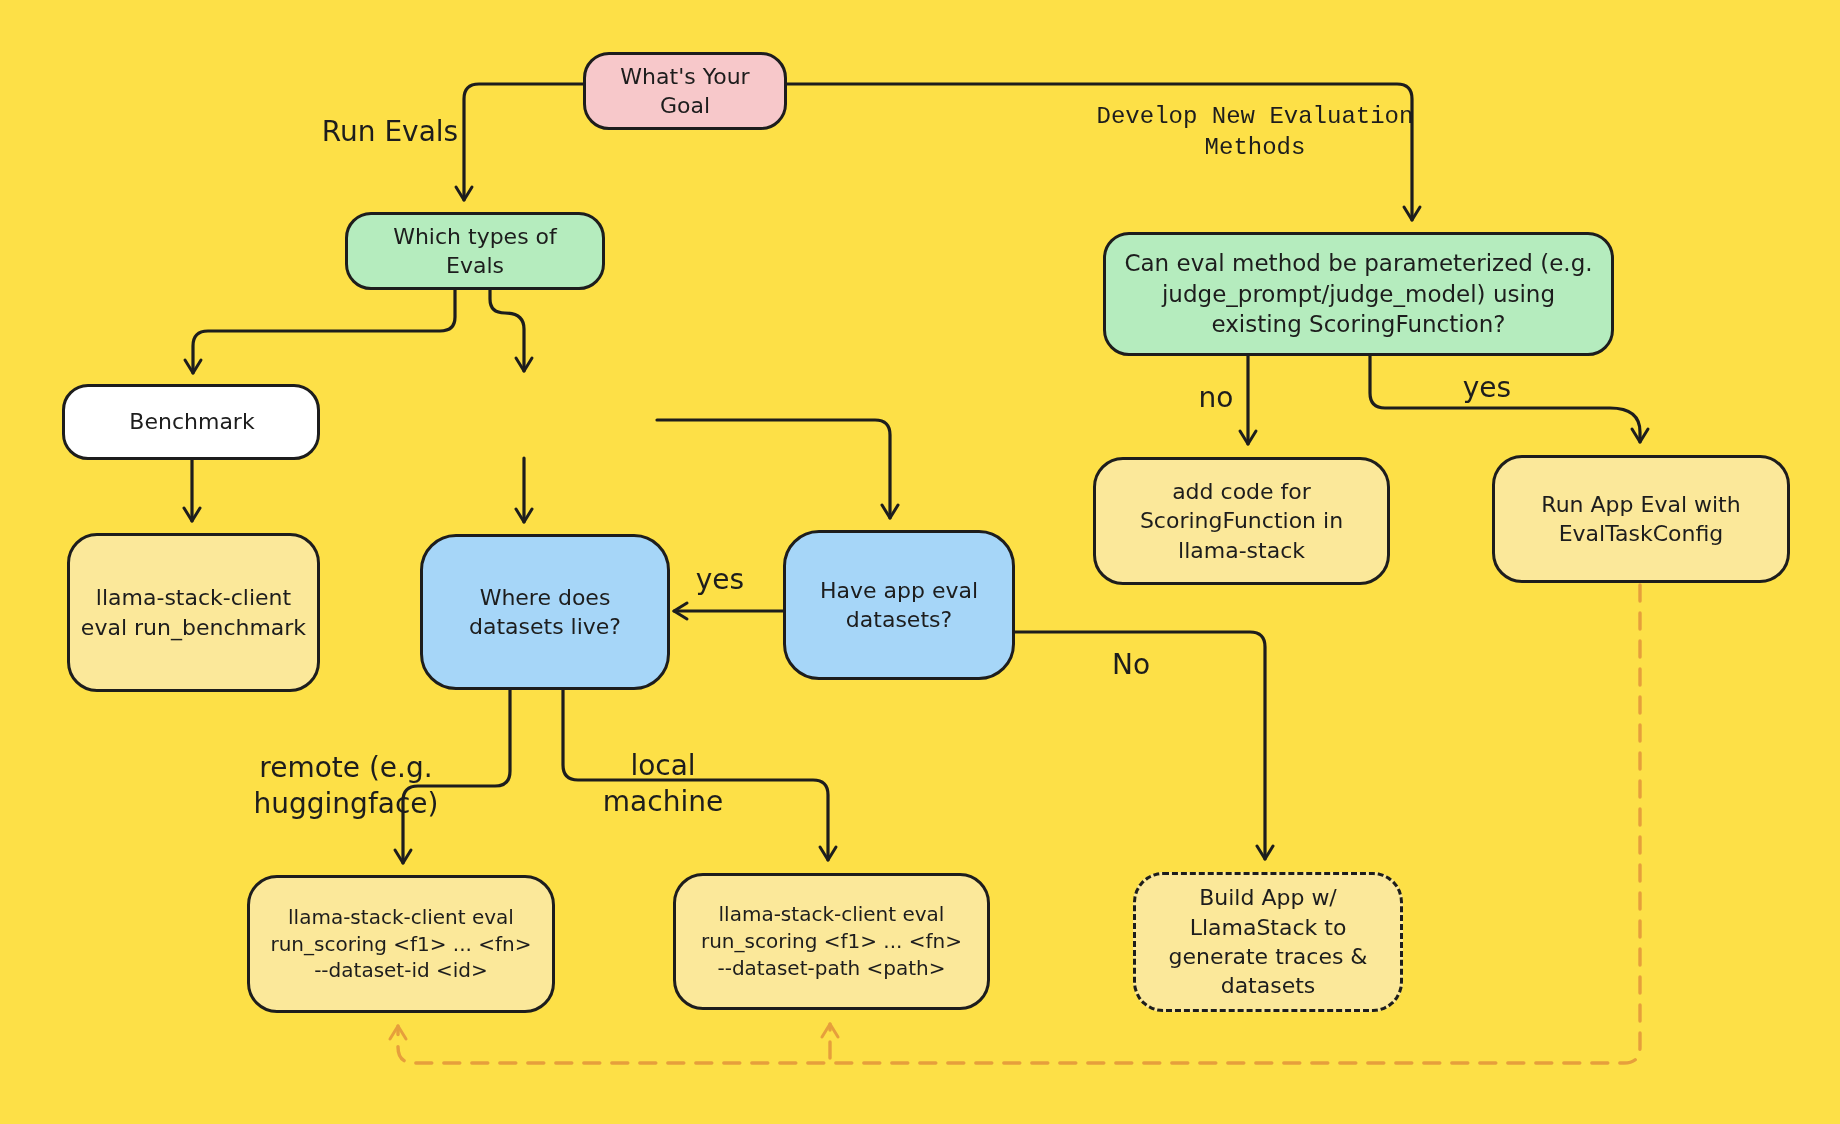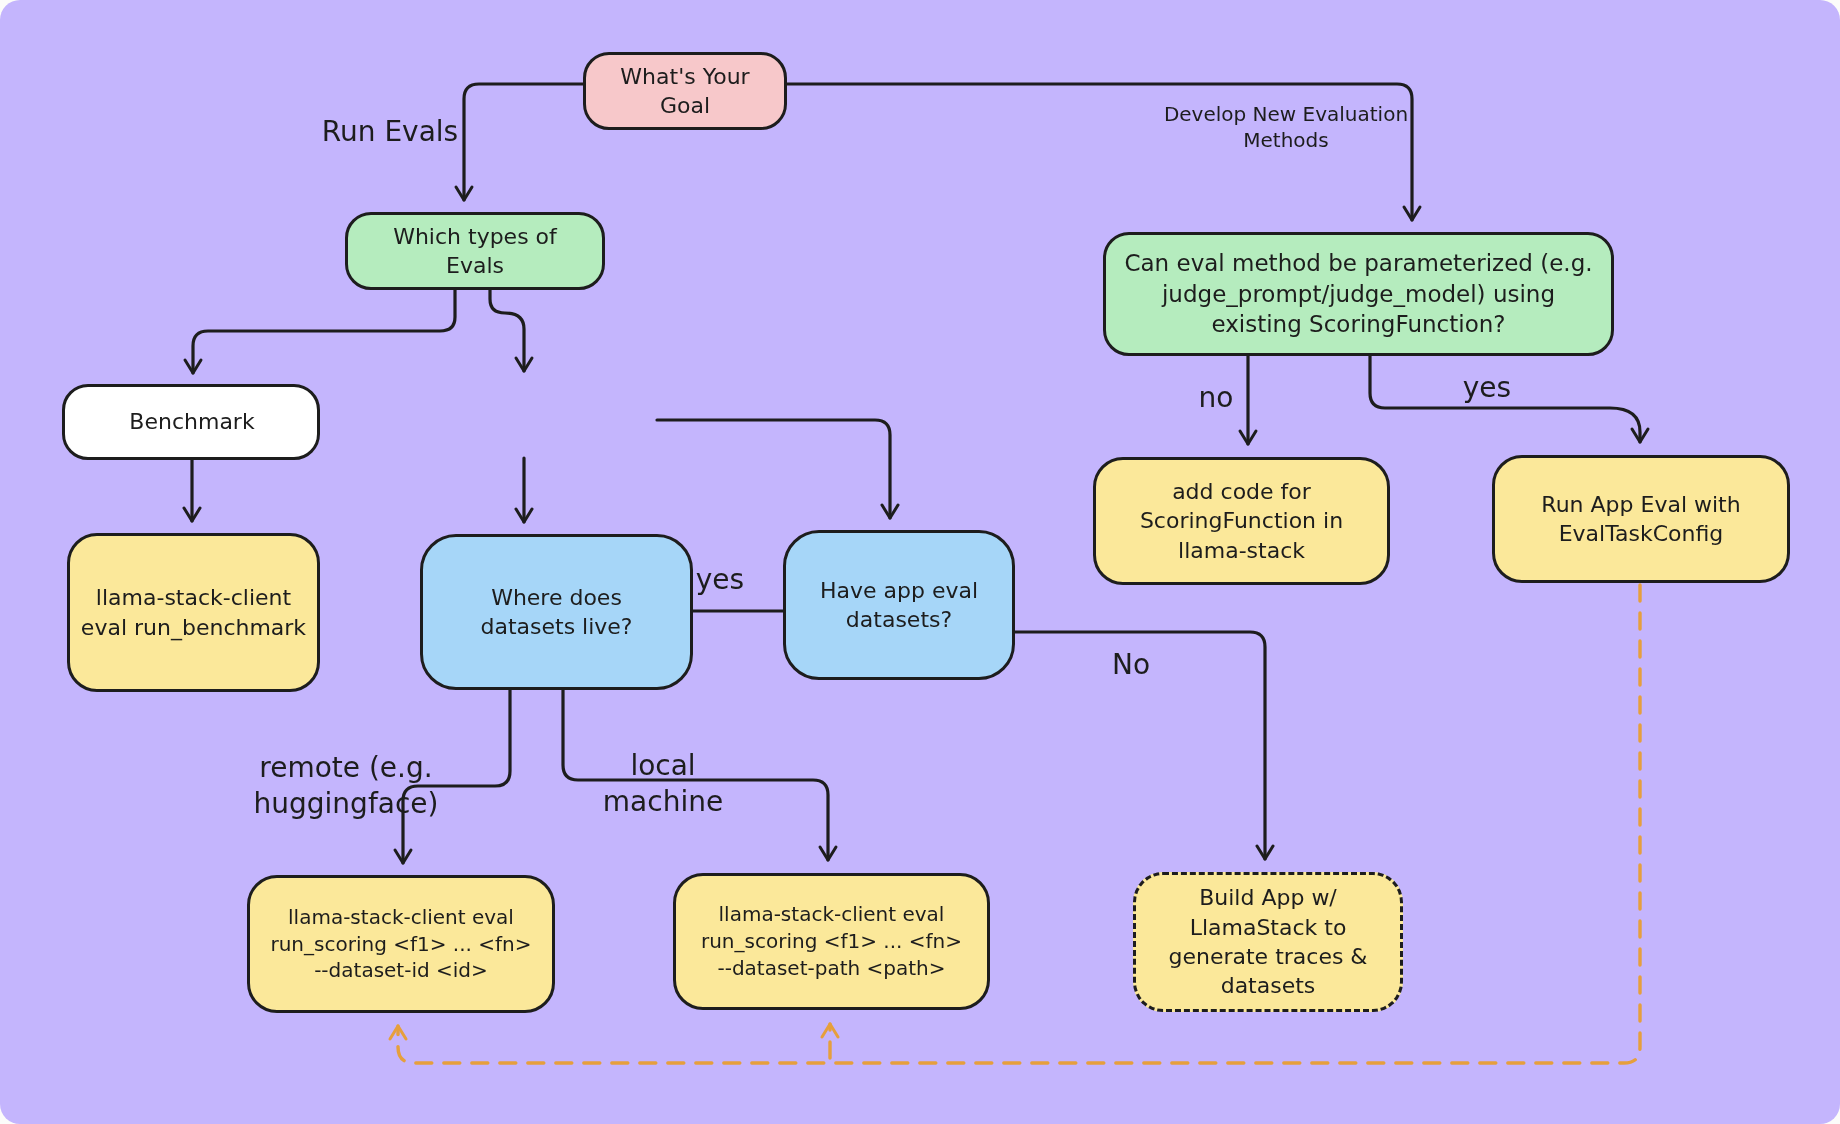--- a/index.html
+++ b/index.html
@@ -1,18 +1,18 @@
 <!DOCTYPE html>
 <html><head>
 <meta charset="utf-8">
 <style>
   html,body{margin:0;padding:0;background:#fcfcfa;}
   .stage{
-    position:relative;width:1840px;height:1124px;background:#c4b5fd;
-    font-family:"DejaVu Sans","Liberation Sans",sans-serif;color:#1d1d1d;overflow:hidden;border-radius:20px;
+    position:relative;width:1840px;height:1124px;background:#fde047;
+    font-family:"DejaVu Sans","Liberation Sans",sans-serif;color:#1d1d1d;overflow:hidden;
   }
   .edges{position:absolute;left:0;top:0;width:1840px;height:1124px;}
   .node{
     position:absolute;box-sizing:border-box;border:3.5px solid #1d1d1d;
     display:flex;align-items:center;justify-content:center;text-align:center;
     white-space:pre-line;font-size:22px;line-height:1.34;font-weight:500;
     border-radius:26px;padding:6px 10px;
   }
   .pink{background:#f7c8ca;}
   .green{background:#b5ecbe;}
@@ -25,30 +25,30 @@
     position:absolute;font-size:28px;font-weight:500;text-align:center;
     white-space:pre-line;line-height:1.3;
   }
   
   #n-goal        {left:583px; top:52px;  width:204px; height:78px;}
   #n-which       {left:345px; top:212px; width:260px; height:78px;}
   #n-param       {left:1103px;top:232px; width:511px; height:124px; font-size:23px;}
   #n-benchmark   {left:62px;  top:384px; width:258px; height:76px;}
   #n-forapp      {left:395px; top:383px; width:262px; height:75px;}
   #n-runbench    {left:67px;  top:533px; width:253px; height:159px;}
-  #n-where       {left:420px; top:534px; width:273px; height:156px;}
+  #n-where       {left:420px; top:534px; width:250px; height:156px;}
   #n-have        {left:783px; top:530px; width:232px; height:150px;}
   #n-addcode     {left:1093px;top:457px; width:297px; height:128px;}
   #n-runapp      {left:1492px;top:455px; width:298px; height:128px;}
   #n-scoringid   {left:247px; top:875px; width:308px; height:138px;}
   #n-scoringpath {left:673px; top:873px; width:317px; height:137px;}
   #n-buildapp    {left:1133px;top:872px; width:270px; height:140px;}
   
   #l-runevals {left:310px; top:114px; width:160px;}
-  #l-develop  {left:1106px;top:101px; width:360px; font-size:20px;}
+  #l-develop  {left:1075px;top:101px; width:360px; font-size:24px;font-family:Liberation Mono, monospace;}
   #l-no       {left:1186px;top:380px; width:60px;}
   #l-yesright {left:1457px;top:370px; width:60px;}
   #l-yesmid   {left:690px; top:562px; width:60px;}
   #l-nomid    {left:1101px;top:647px; width:60px;}
   #l-remote   {left:166px; top:750px; width:360px;}
   #l-local    {left:578px; top:748px; width:170px;}
 </style>
 </head>
 <body>
 

